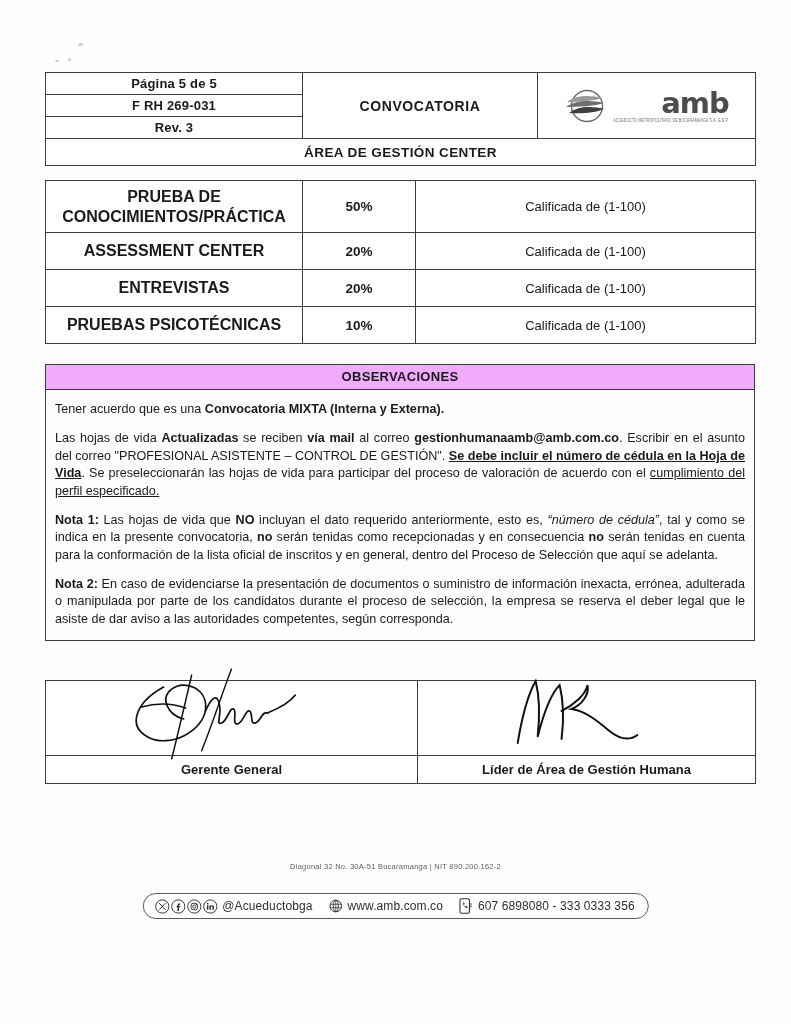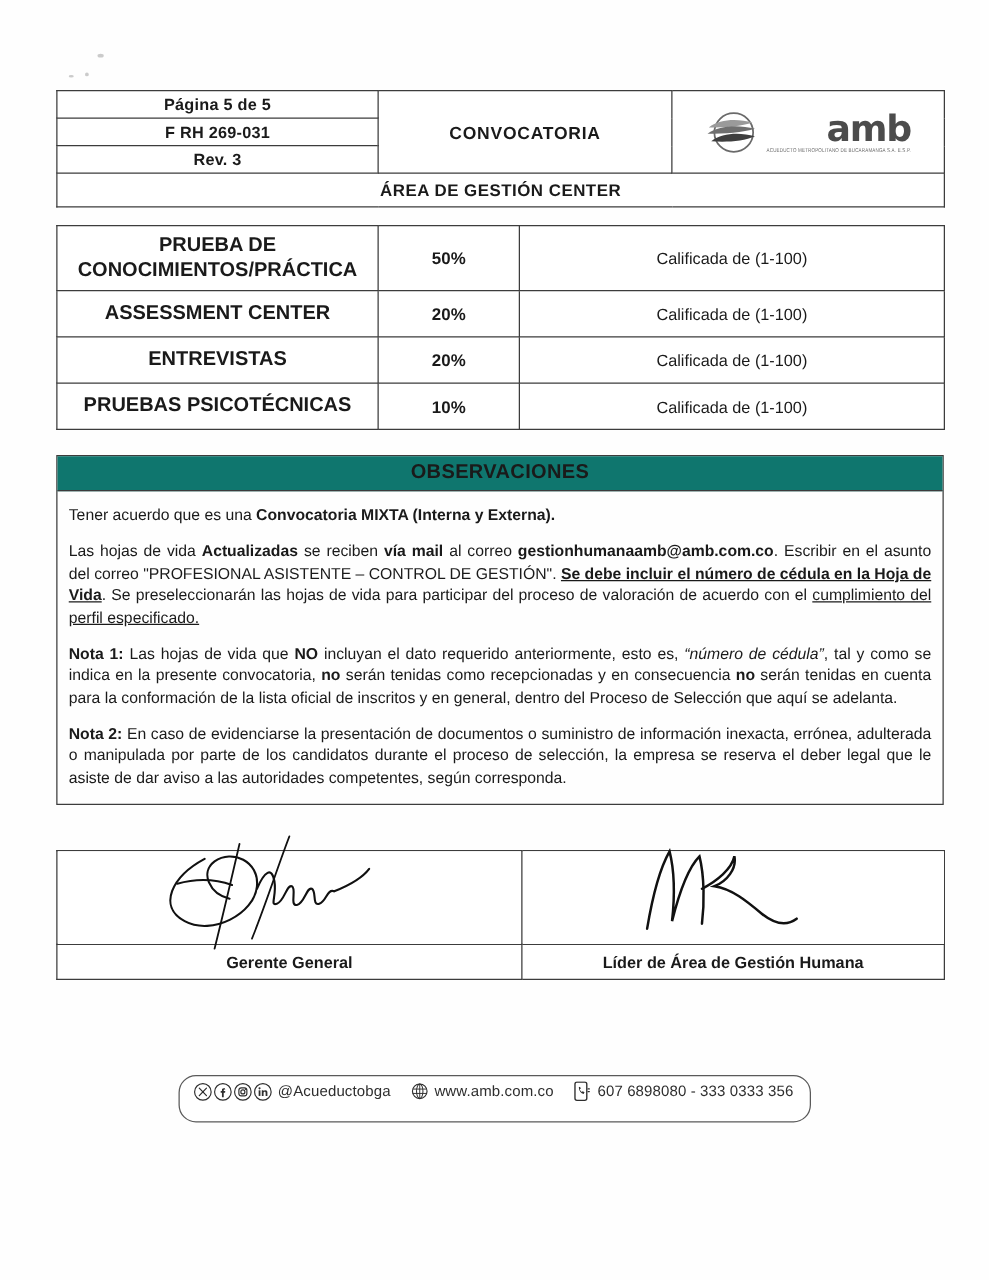--- a/index.html
+++ b/index.html
@@ -131,25 +131,25 @@
   
   .obs-wrap {
     position: absolute;
     left: 45px;
     top: 364px;
     width: 710px;
     border: 1px solid #3c3c3c;
     box-sizing: border-box;
   }
   .obs-head {
-    background: #0f766e;
+    background: #f0abfc;
     border-bottom: 1px solid #3c3c3c;
     text-align: center;
     font-weight: bold;
-    font-size: 16px;
+    font-size: 13px;
     padding: 4px 0 5px;
     letter-spacing: .3px;
   }
   .obs-body {
     padding: 11px 9px 10px 9px;
     font-size: 12.6px;
     line-height: 1.38;
     text-align: justify;
   }
   .obs-body p { margin: 0 0 12px 0; }
@@ -190,24 +190,24 @@
     top: 862px;
     text-align: center;
     font-size: 7.5px;
     color: #5d5d5d;
     letter-spacing: .25px;
   }
   .pill {
     position: absolute;
     left: 50%;
     transform: translateX(-50%);
-    top: 860px;
+    top: 893px;
     border: 1px solid #5a5a5a;
     border-radius: 14px;
-    padding: 4px 13px 16px 11px;
+    padding: 4px 13px 4px 11px;
     display: flex;
     align-items: center;
     gap: 5px;
     font-size: 12px;
     color: #2e2e2e;
     background: #ffffff;
     white-space: nowrap;
   }
   .ic {
     display: inline-block;

